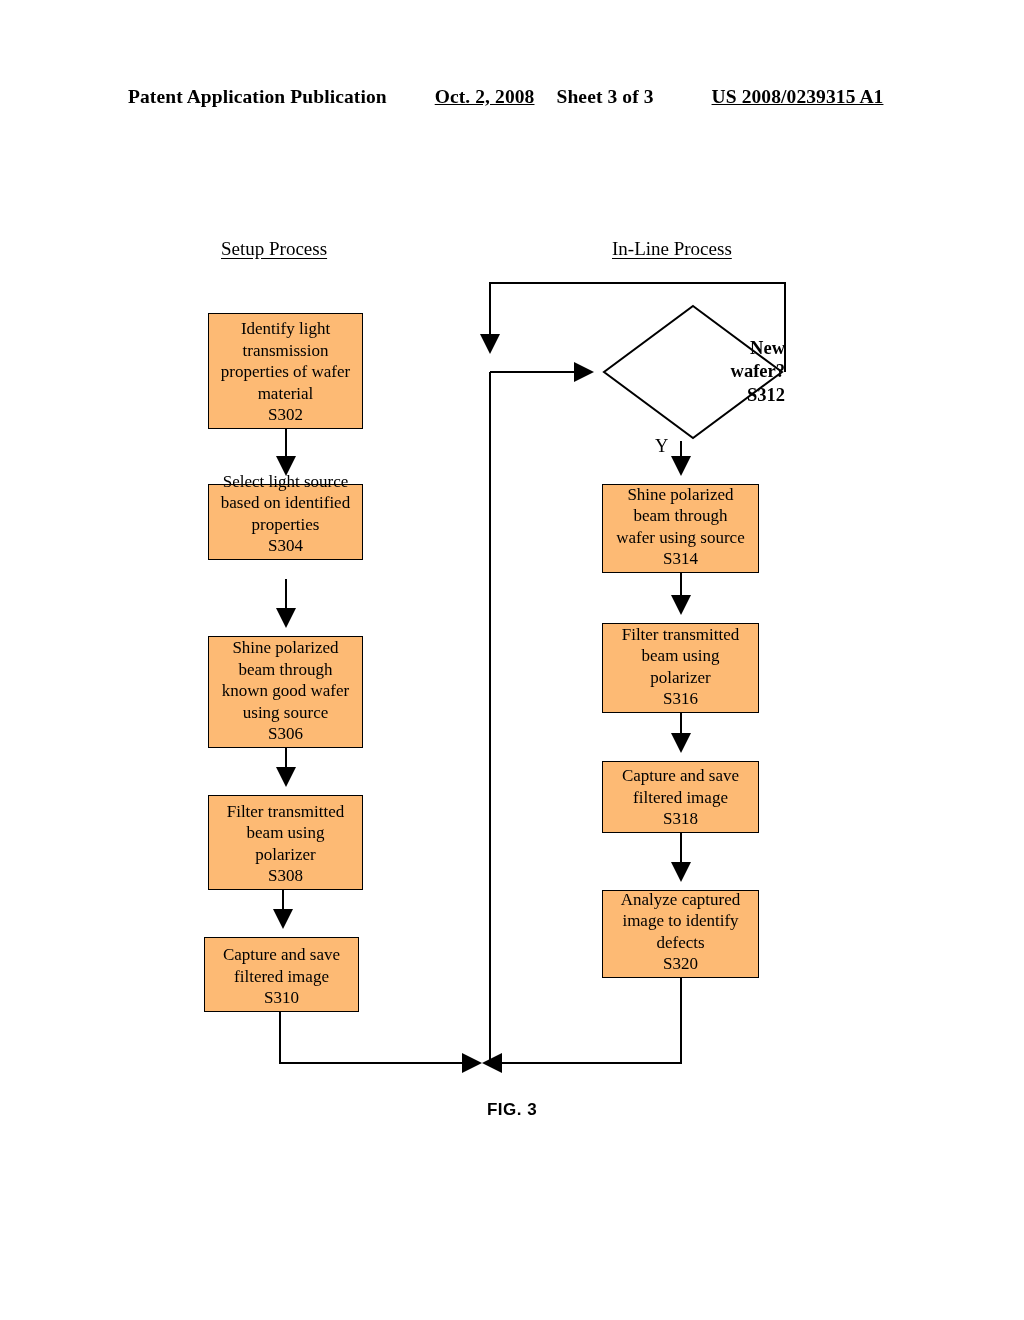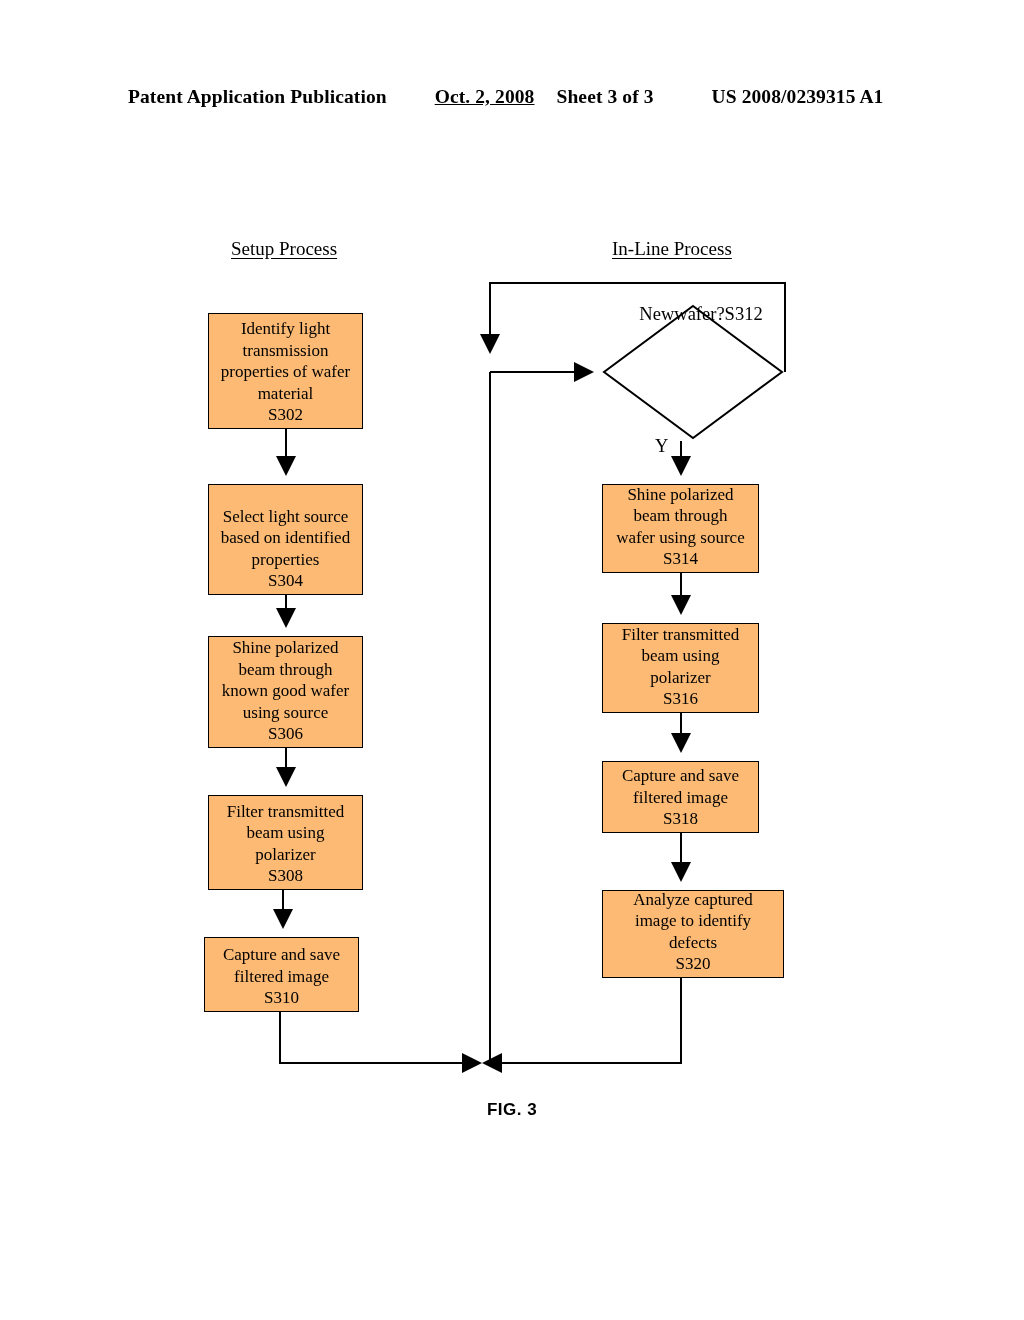--- a/index.html
+++ b/index.html
@@ -39,31 +39,32 @@
   .pub-header .h-title { }
   .pub-header .h-date {
     margin-left: 48px;
     text-decoration: underline;
   }
   .pub-header .h-sheet {
     margin-left: 22px;
   }
   .pub-header .h-patno {
     margin-left: 58px;
+    text-decoration: underline;
   }
 
   
   .col-heading {
     position: absolute;
     font-size: 19px;
     text-decoration: underline;
     text-underline-offset: 3px;
     white-space: nowrap;
   }
-  #heading-setup  { left: 231px; top: 238px; }
+  #heading-setup  { left: 221px; top: 238px; }
   #heading-inline { left: 612px; top: 238px; }
 
   
   .wires {
     position: absolute;
     left: 0;
     top: 0;
     width: 1024px;
     height: 1320px;
     pointer-events: none;
@@ -81,54 +82,55 @@
     justify-content: flex-end;
     text-align: center;
     font-size: 17px;
     line-height: 1.27;
     padding: 2px 4px;
   }
   .node .ln { display: block; white-space: nowrap; }
 
   
   #node-s302 { left: 208px; top: 313px; width: 155px; height: 116px; }
-  #node-s304 { left: 208px; top: 484px; width: 155px; height: 111px;  }
+  #node-s304 { left: 208px; top: 484px; width: 155px; height: 76px;  }
   #node-s306 { left: 208px; top: 636px; width: 155px; height: 112px; }
   #node-s308 { left: 208px; top: 795px; width: 155px; height: 95px;  }
   #node-s310 { left: 204px; top: 937px; width: 155px; height: 75px;  }
 
   
   #node-s314 { left: 602px; top: 484px; width: 157px; height: 89px;  }
   #node-s316 { left: 602px; top: 623px; width: 157px; height: 90px;  }
   #node-s318 { left: 602px; top: 761px; width: 157px; height: 72px;  }
-  #node-s320 { left: 602px; top: 890px; width: 182px; height: 88px;  }
+  #node-s320 { left: 602px; top: 890px; width: 157px; height: 88px;  }
 
   
   #node-s312 {
     position: absolute;
     left: 601px;
     top: 303px;
     width: 184px;
     height: 138px;
   }
   #node-s312 .dia-text {
     position: absolute;
     left: 0;
     top: 0;
     width: 184px;
     height: 138px;
     display: flex;
-    flex-direction: row;
-    align-items: flex-start;
+    flex-direction: column;
+    align-items: flex-end;
     justify-content: center;
     text-align: center;
     font-size: 18.5px;
     line-height: 1.27;
     padding-left: 16px;
     box-sizing: border-box;
+    font-weight: bold;
   }
 
   
   #branch-label-y {
     position: absolute;
     left: 655px;
     top: 436px;
     font-size: 18.5px;
   }
 

